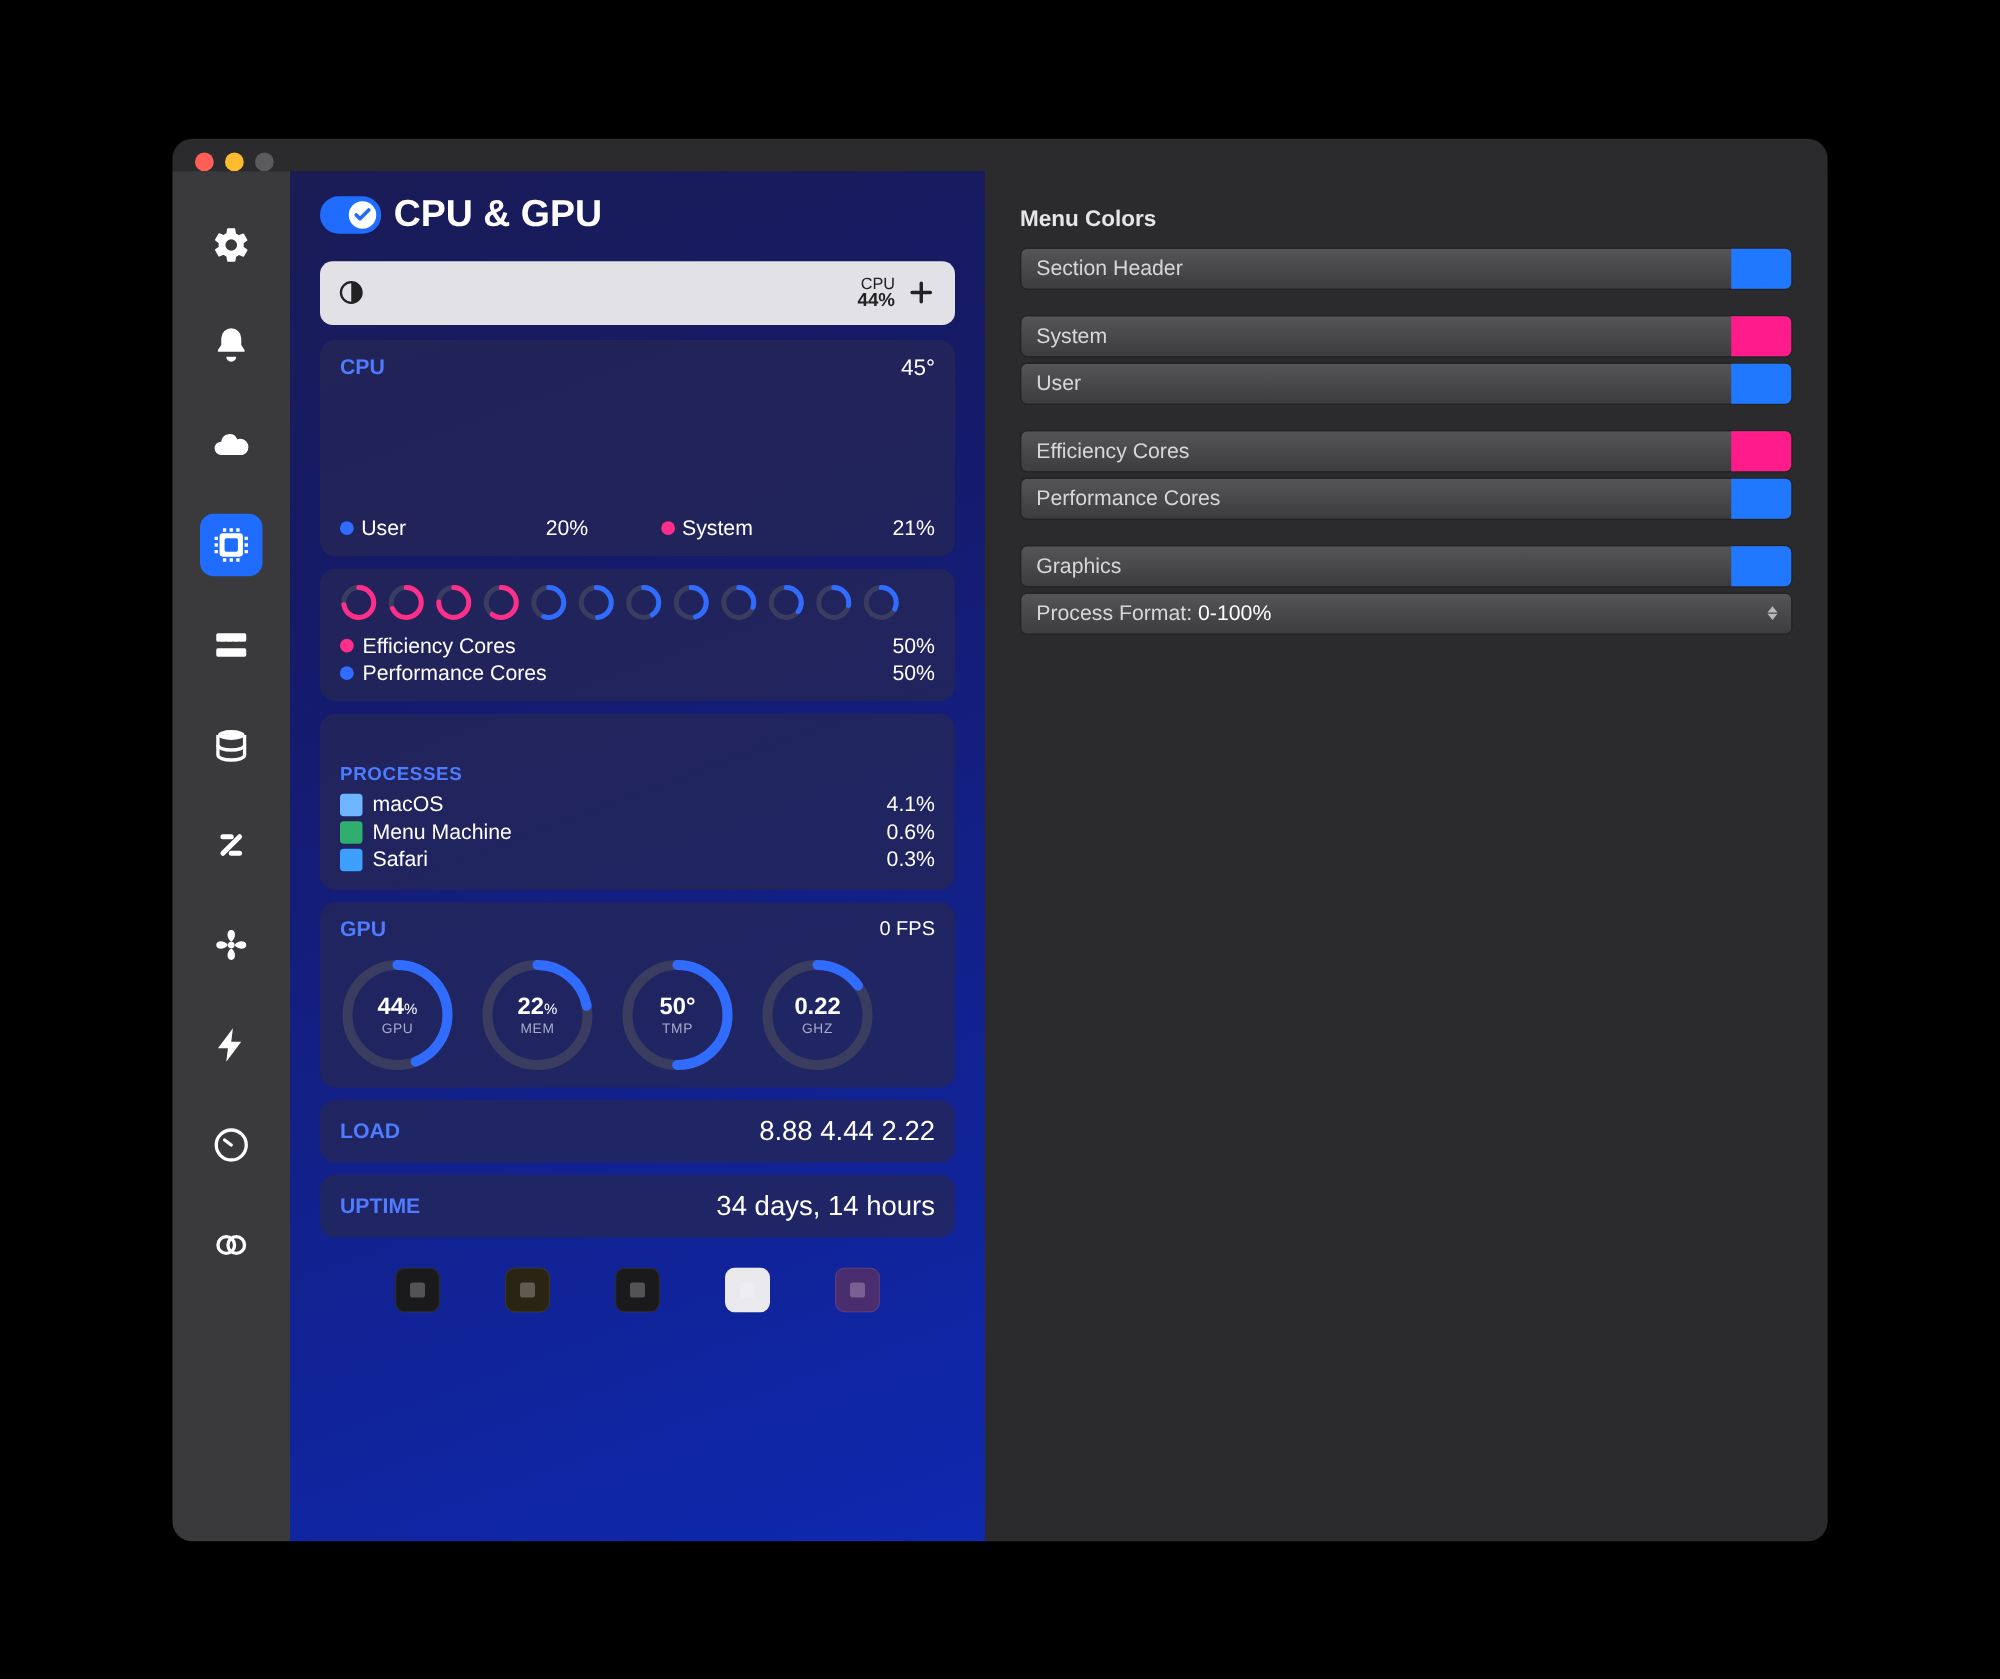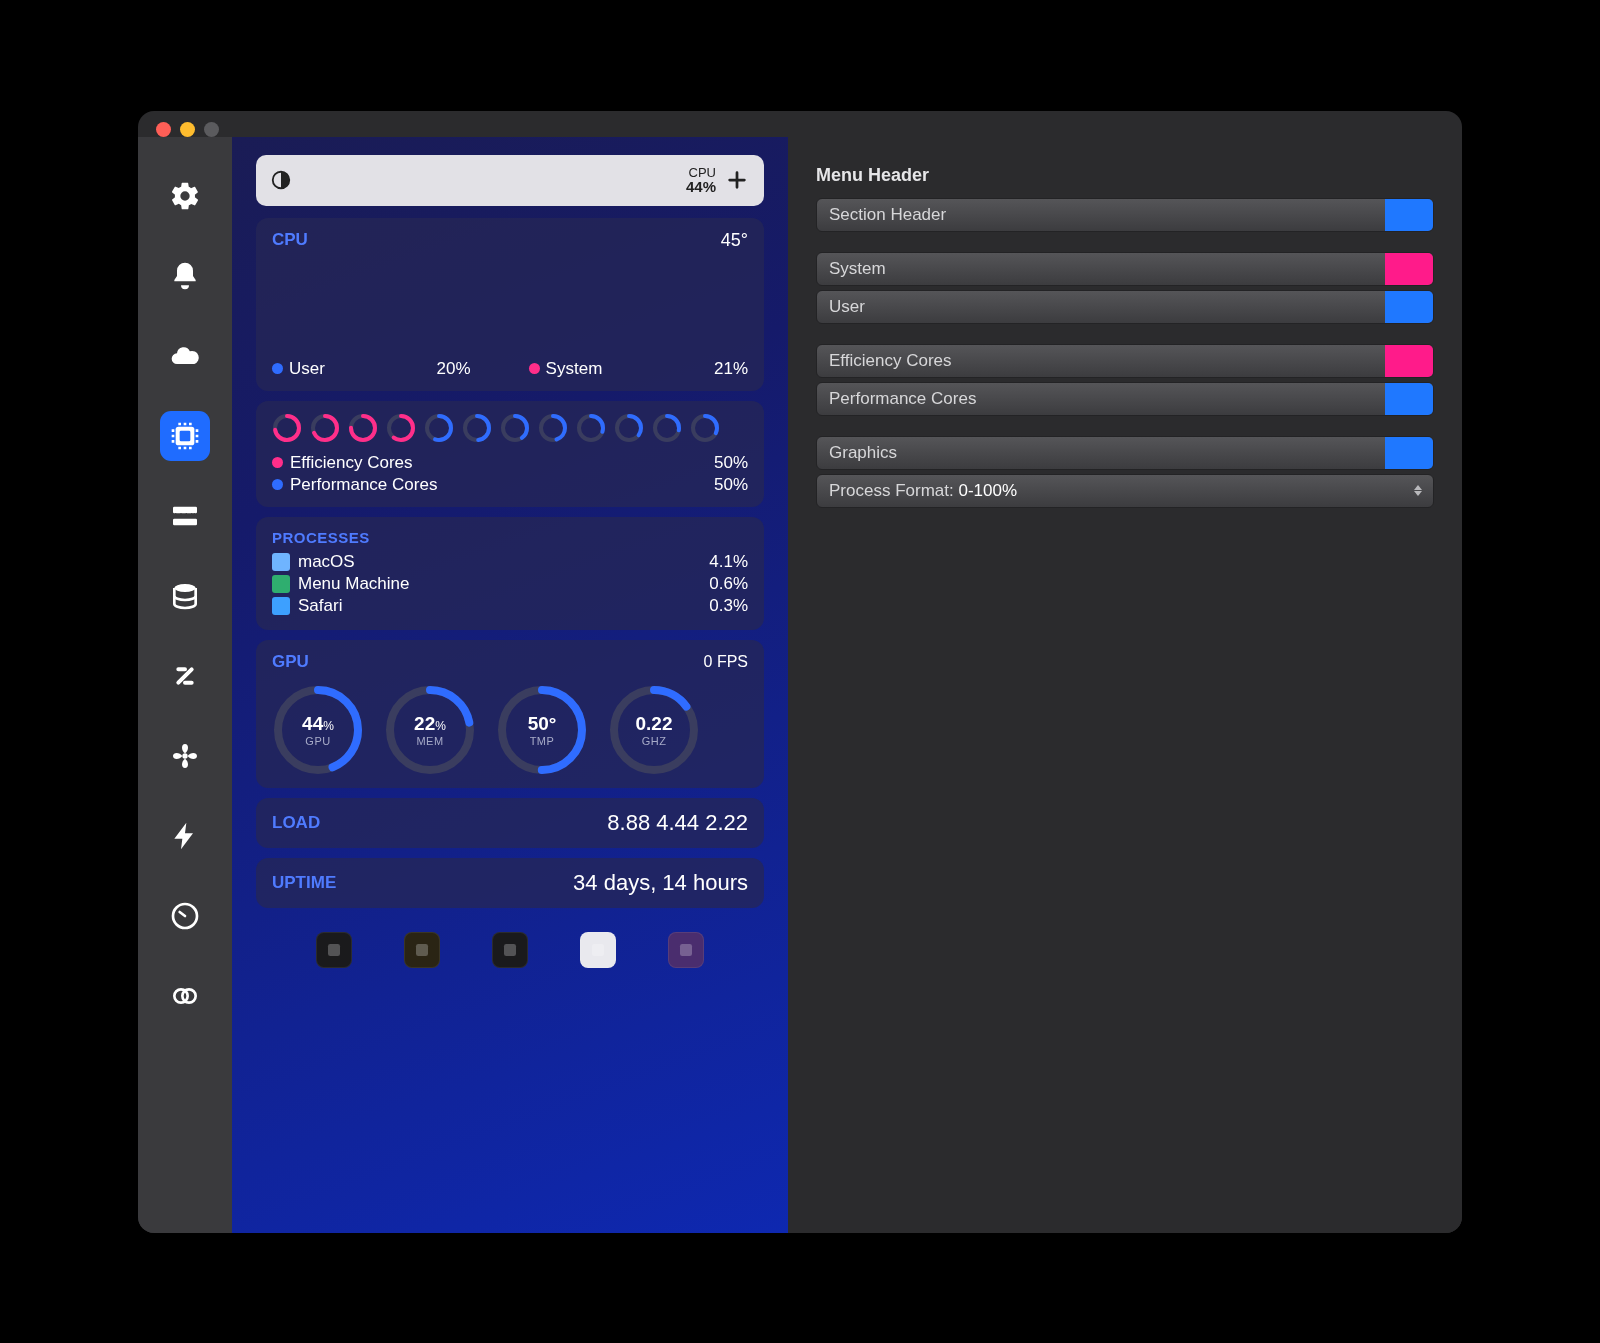--- a/index.html
+++ b/index.html
@@ -37,21 +37,21 @@
 .bar-user { background: #2f6cff; width: 100%; }
 .legend-row { display: flex; align-items: center; font-size: 17px; gap: 6px; }
 .legend-row .gap { width: 46px; }
 .dot { width: 11px; height: 11px; border-radius: 50%; display: inline-block; }
 .dot.blue { background: #2f6cff; }
 .dot.pink { background: #ff2e8a; }
 .core-rings { display: flex; gap: 8px; margin-bottom: 10px; }
 .core-rings svg { width: 30px; height: 30px; }
 .cores-legend .row { display: flex; align-items: center; justify-content: space-between; font-size: 17px; margin-top: 2px; }
 .cores-legend .left { display: flex; align-items: center; gap: 7px; }
-.proc-header { color: #4f7bff; font-weight: 600; font-size: 15px; letter-spacing: 0.5px; margin-bottom: 6px; }
+.proc-header { color: #4f7bff; font-weight: 600; font-size: 15px; letter-spacing: 0.5px; margin-bottom: 6px; margin-top: 28px; }
 .proc-row { display: flex; align-items: center; justify-content: space-between; font-size: 17px; margin-bottom: 2px; }
 .proc-row .pl { display: flex; align-items: center; gap: 8px; }
 .proc-icon { width: 18px; height: 18px; border-radius: 3px; display: inline-block; }
 .gpu-row { display: flex; align-items: center; justify-content: space-between; }
 .gpu-rings { display: flex; gap: 20px; margin-top: 12px; }
 .ring-wrap { position: relative; width: 92px; height: 92px; }
 .ring-wrap svg { width: 92px; height: 92px; }
 .ring-center { position: absolute; inset: 0; display: flex; flex-direction: column; align-items: center; justify-content: center; }
 .ring-center .v { font-size: 19px; font-weight: 600; }
 .ring-center .v .pct { font-size: 12px; font-weight: 400; }
@@ -148,20 +148,29 @@
           </div>
       <div class="sb-item">
             <svg viewBox="0 0 24 24">
               <circle cx="9" cy="12" r="5" fill="none" stroke="#fff" stroke-width="2"></circle>
               <circle cx="15" cy="12" r="5" fill="none" stroke="#fff" stroke-width="2"></circle>
             </svg>
           </div>
     </div>
 
     <div class="middle">
+      <div class="header-row">
+        <div class="hr-toggle">
+          <svg viewBox="0 0 24 24">
+                <circle cx="12" cy="12" r="11" fill="#fff"></circle>
+                <path d="m7 12 3 3 7-7" stroke="#1f6cff" stroke-width="3" fill="none" stroke-linecap="round" stroke-linejoin="round"></path>
+              </svg>
+        </div>
+        <div class="hr-title">CPU &amp; GPU</div>
+      </div>
 
       <div class="menubar-pill">
         <svg width="22" height="22" viewBox="0 0 24 24">
               <circle cx="12" cy="12" r="9" fill="none" stroke="#222" stroke-width="2"></circle>
               <path d="M12 3a9 9 0 0 1 0 18Z" fill="#222"></path>
             </svg>
         <div class="spacer"></div>
         <div class="mb-meter">
           <div class="mb-label">CPU</div>
           <div class="mb-val">44%</div>
@@ -703,21 +712,21 @@
             </div>
             <div class="app-link" style="background:#4a2d6e">
               <svg width="18" height="18" viewBox="0 0 24 24">
                 <rect x="4" y="4" width="16" height="16" rx="3" fill="rgba(255,255,255,0.25)"></rect>
               </svg>
             </div>
           </div>
     </div>
 
     <div class="right">
-      <h3>Menu Header</h3>
+      <h3>Menu Colors</h3>
       <div id="color-rows">
             <div class="color-row spaced">
      <span>Section Header</span>
      <div class="swatch blue"></div>
    </div>
             <div class="color-row ">
      <span>System</span>
      <div class="swatch pink"></div>
    </div>
             <div class="color-row spaced">

